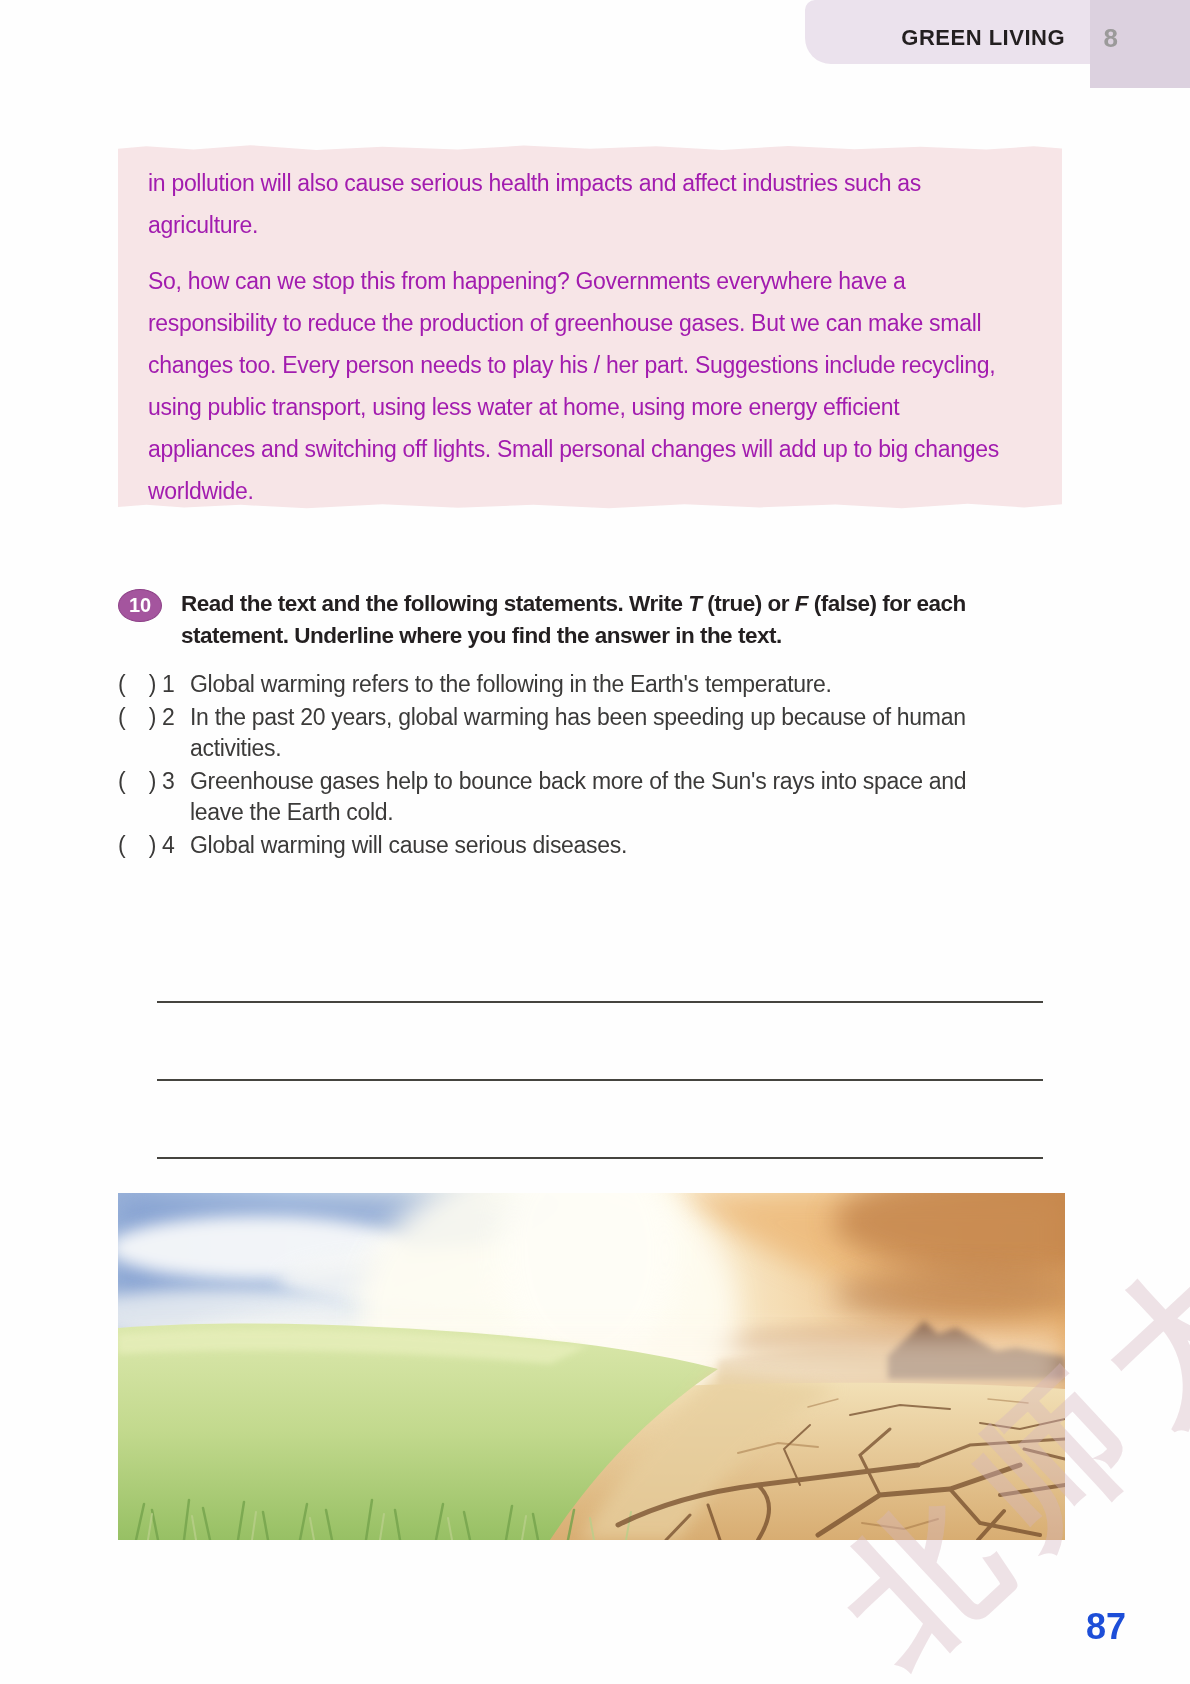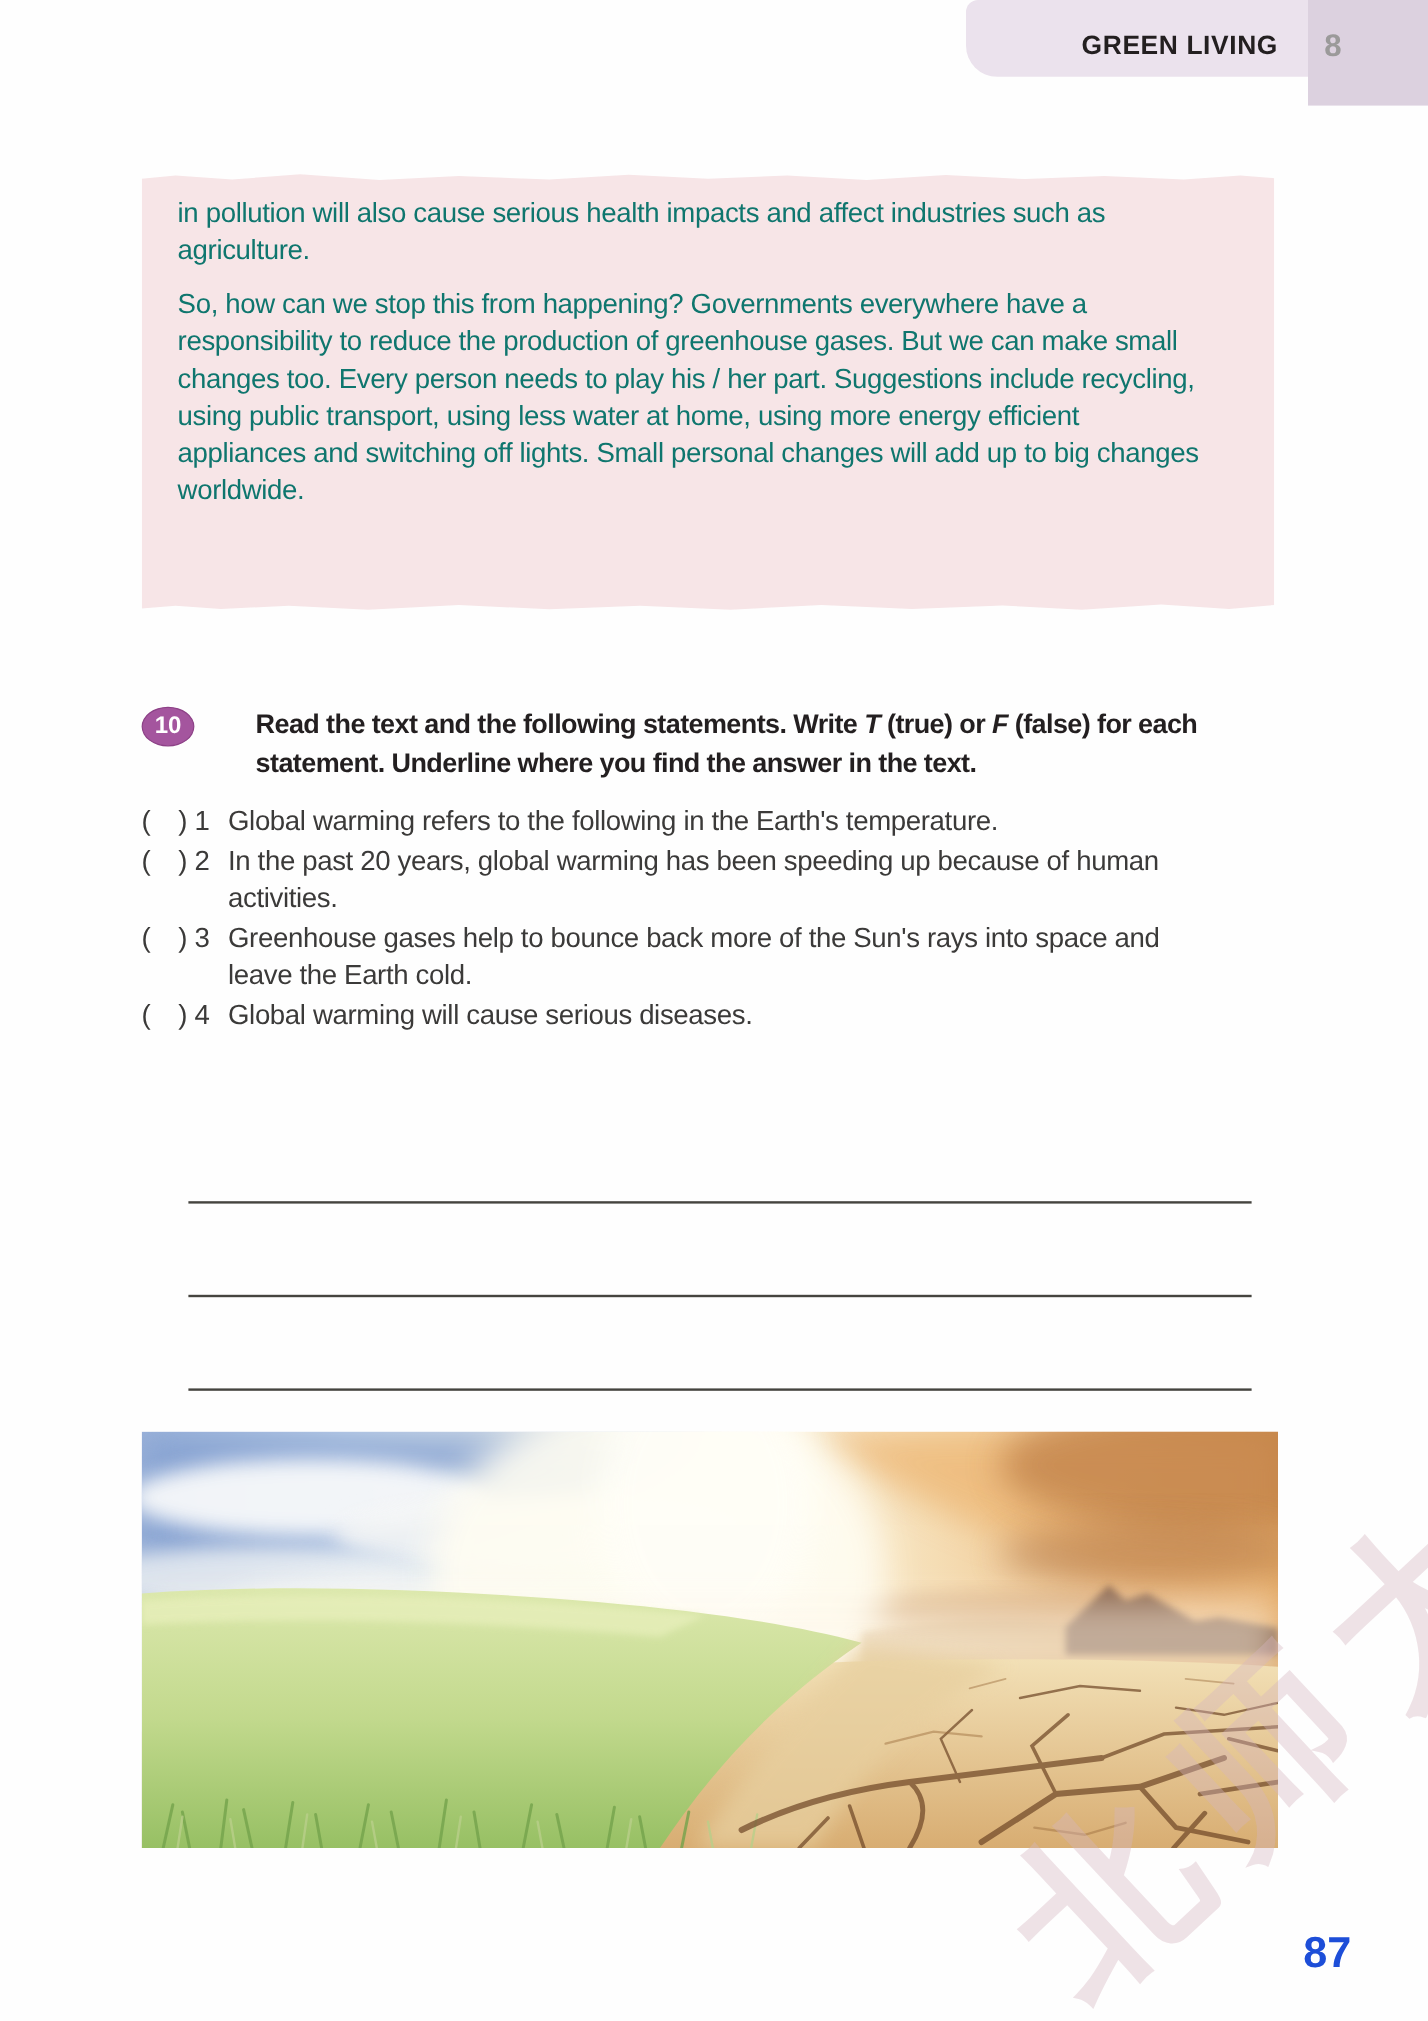--- a/index.html
+++ b/index.html
@@ -31,27 +31,27 @@
     position:absolute; left:118px; top:143px; width:944px; height:367px;
     background:#f7e5e7;
     clip-path:polygon(0% 1.6%, 3% 0.9%, 8% 1.8%, 14% 0.6%, 21% 1.9%, 28% 1.0%,
       36% 1.8%, 43% 0.7%, 50% 1.6%, 57% 0.9%, 64% 1.9%, 71% 0.8%, 78% 1.7%,
       85% 1.0%, 92% 1.8%, 97% 0.9%, 100% 1.5%, 100% 98.4%, 96% 99.3%, 90% 98.3%,
       83% 99.5%, 76% 98.5%, 68% 99.3%, 60% 98.4%, 52% 99.5%, 44% 98.6%,
       36% 99.4%, 28% 98.4%, 20% 99.5%, 13% 98.6%, 7% 99.3%, 3% 98.6%, 0% 99.2%);
     padding:19px 56px 0 30px; box-sizing:border-box;
   }
   .reading-box p{
-    margin:0 0 14px 0; font-size:23px; line-height:31px; letter-spacing:-0.3px;
-    color:#0f766e;
+    margin:0 0 14px 0; font-size:23px; line-height:42px; letter-spacing:-0.3px;
+    color:#a21caf;
   }
 
   
   .exercise{ position:absolute; left:118px; width:900px; }
-  .ex-row{ display:flex; align-items:flex-start;gap:32px; }
+  .ex-row{ display:flex; align-items:flex-start; }
   .badge{
     flex:none; width:44px; height:33px; border-radius:50%;
     background:#a4559e; border:1px solid #8d4187; box-sizing:border-box;
     color:#ffffff; font-weight:bold; font-size:20px;
     display:flex; align-items:center; justify-content:center; margin-top:1px;
   }
   .ex-head{
     margin-left:19px; width:820px; font-weight:bold; font-size:22.5px;
     line-height:32px; letter-spacing:-0.5px; color:#231f20;
   }

